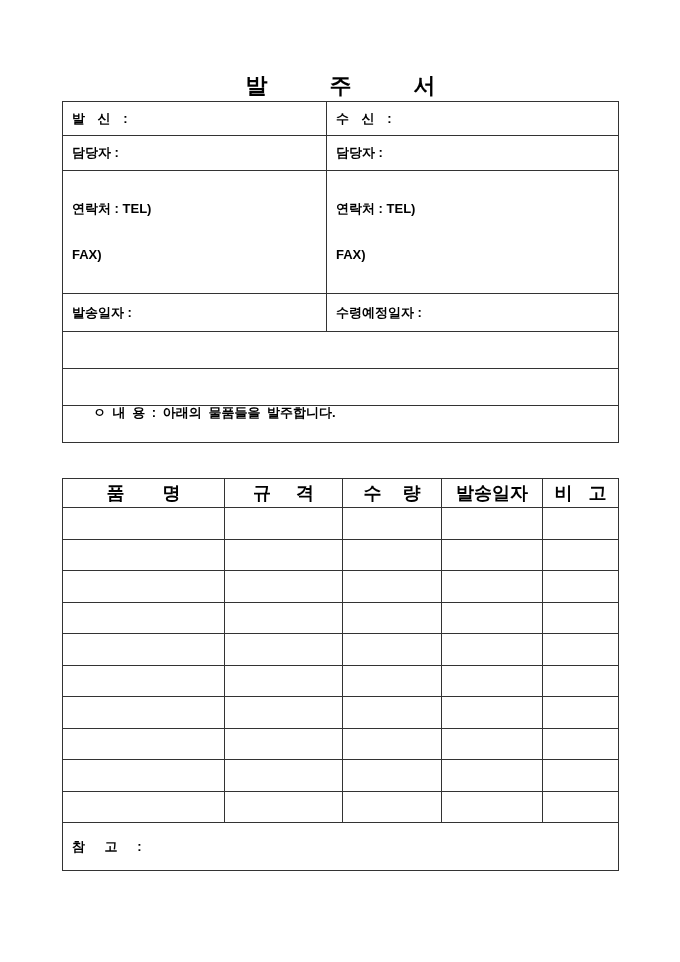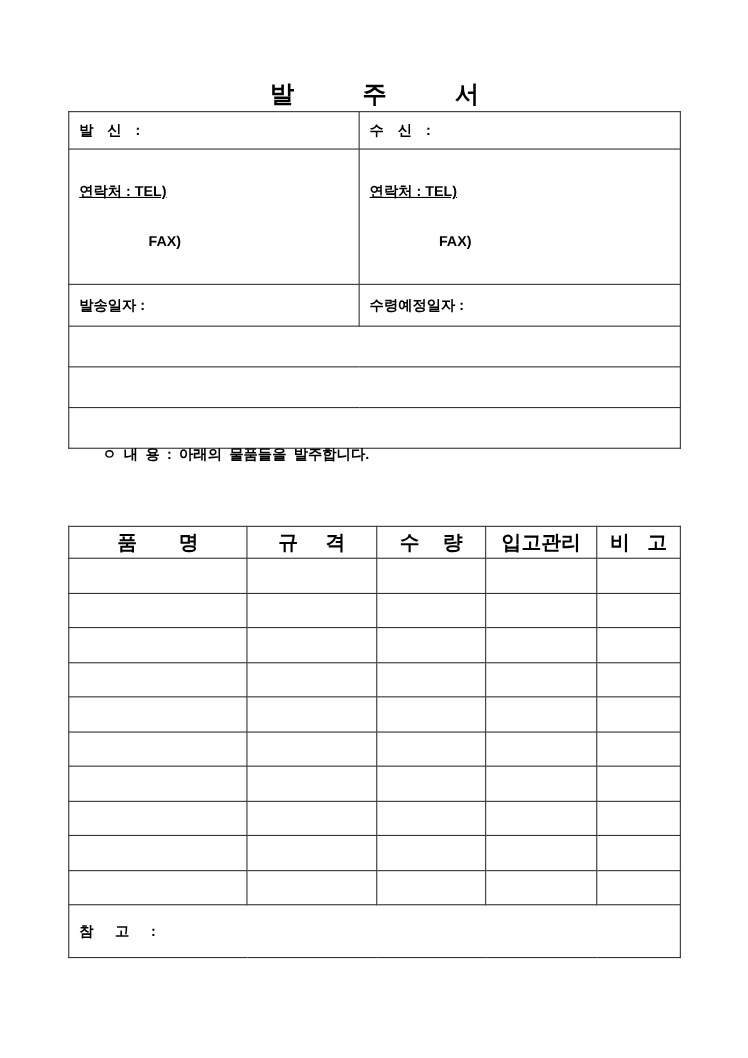--- a/index.html
+++ b/index.html
@@ -20,22 +20,22 @@
     vertical-align:middle;overflow:hidden;
   }
   td{text-align:left;padding:0 4px 0 9px;}
   
   .info-table{top:101px;width:556px;}
   .info-table tr.ir1 td{height:33px;word-spacing:9px;}
   .info-table tr.ir2 td{height:34px;}
   .info-table tr.ir3 td{height:42px;}
   .info-table tr.ir4 td{height:37px;}
   .info-table tr.info-extra-row td{height:36px;}
-  .contact-line{line-height:16px;text-decoration:underline;}
-  .fax-line{line-height:16px;margin-left:63px;}
+  .contact-line{line-height:16px;}
+  .fax-line{line-height:16px;}
   
   .note{
     position:absolute;left:77px;top:388px;margin:16px;
     font-size:13px;font-weight:bold;white-space:pre;word-spacing:3px;
   }
   
   .items-table{top:478px;width:556px;}
   .items-table thead th{height:28px;text-align:center;padding:0;font-size:18px;}
   .items-table thead th.col-1{word-spacing:33px;}
   .items-table thead th.col-2{word-spacing:20px;}
@@ -53,20 +53,24 @@
 
   <table class="info-table">
     <colgroup>
       <col style="width:264px">
       <col style="width:292px">
     </colgroup>
     <tbody>
       <tr class="ir1">
         <td>발 신 :</td>
         <td>수 신 :</td>
+      </tr>
+      <tr class="ir2">
+        <td>담당자 :</td>
+        <td>담당자 :</td>
       </tr>
       <tr class="ir3">
         <td>
           <div class="contact-line">연락처 : TEL)</div>
           <div class="fax-line">FAX)</div>
         </td>
         <td>
           <div class="contact-line">연락처 : TEL)</div>
           <div class="fax-line">FAX)</div>
         </td>
@@ -97,21 +101,21 @@
       <col style="width:118px">
       <col style="width:99px">
       <col style="width:101px">
       <col style="width:76px">
     </colgroup>
     <thead>
       <tr>
         <th class="col-1">품 명</th>
         <th class="col-2">규 격</th>
         <th class="col-3">수 량</th>
-        <th class="col-4">입고관리</th>
+        <th class="col-4">발송일자</th>
         <th class="col-5">비 고</th>
       </tr>
     </thead>
     <tbody id="items-body">
         <tr>
           <td></td>
           <td></td>
           <td></td>
           <td></td>
           <td></td>

